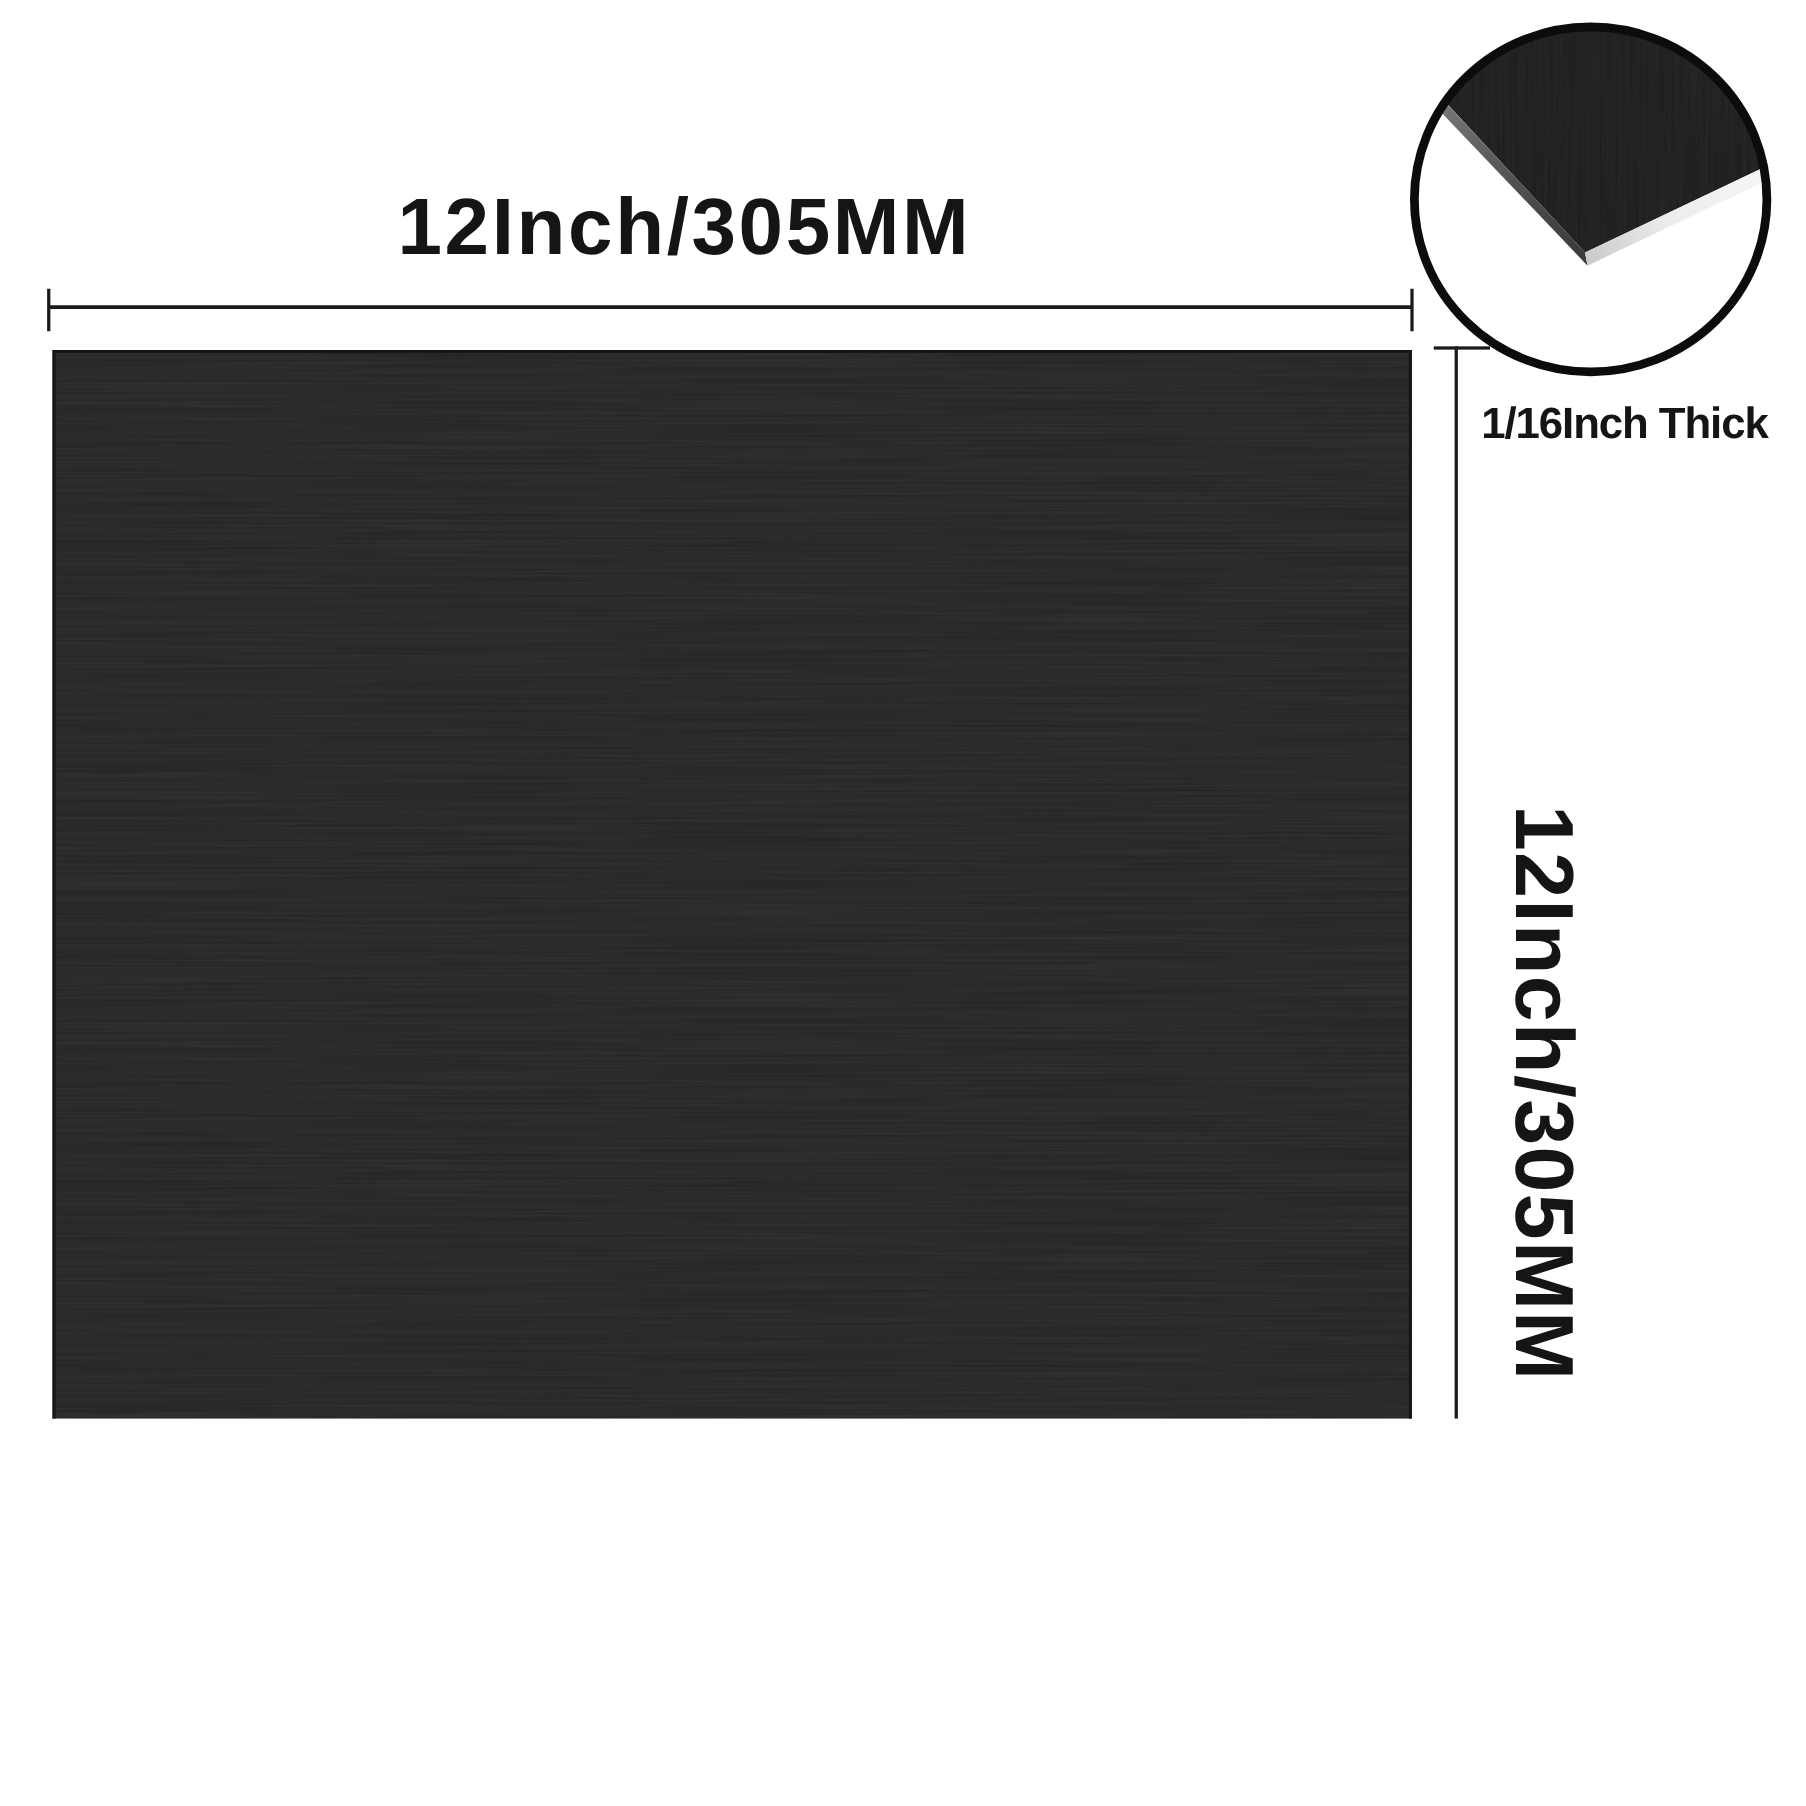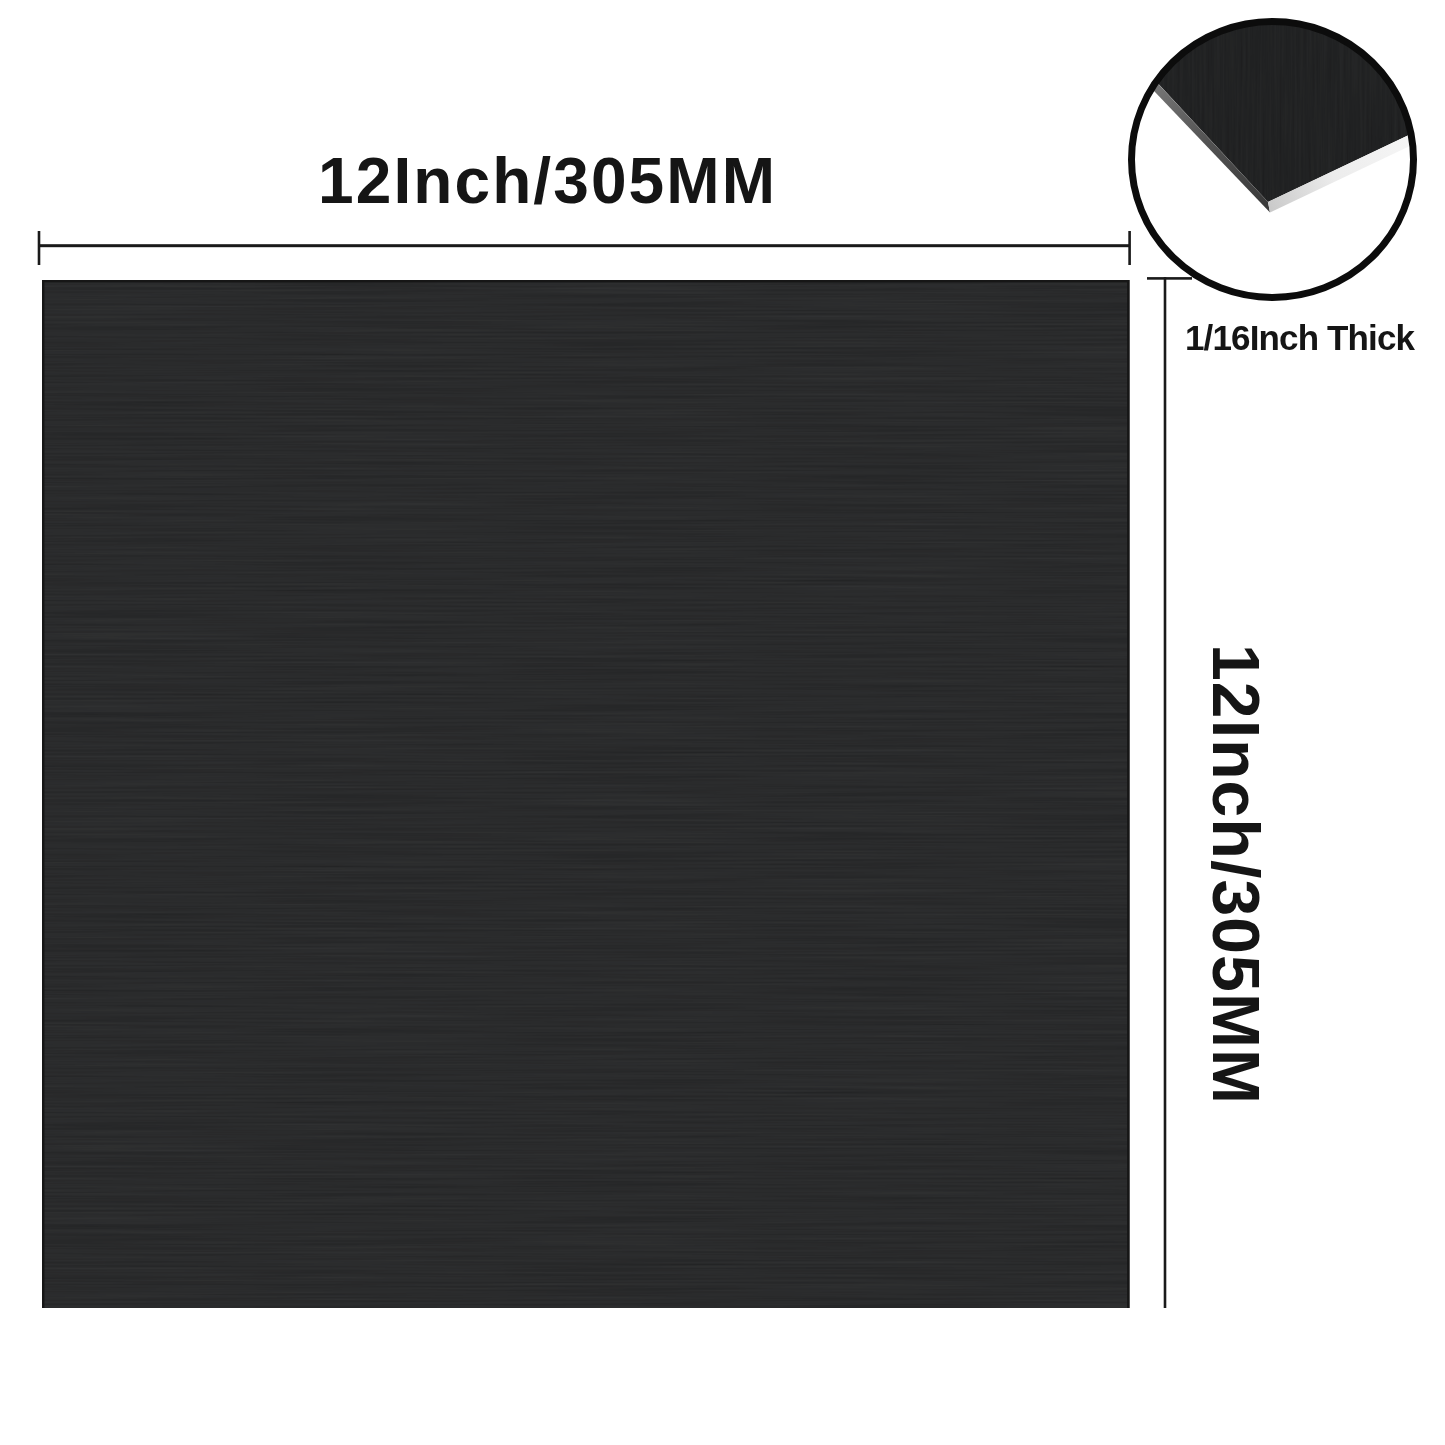--- a/index.html
+++ b/index.html
@@ -1,16 +1,16 @@
 <!DOCTYPE html>
 <html><head>
 <meta charset="utf-8">
 <style>
   html,body{margin:0;padding:0;background:#ffffff;}
-  .page{position:relative;width:1445px;height:1308px;background:#ffffff;overflow:hidden;
+  .page{position:relative;width:1445px;height:1135px;background:#ffffff;overflow:hidden;
         font-family:"Liberation Sans", sans-serif;}
   svg{display:block;}
 </style>
 </head>
 <body>
 <div class="page">
 <svg width="1445" height="1445" viewBox="0 0 1445 1445" xmlns="http://www.w3.org/2000/svg">
   <defs>
     <filter id="brushH" x="0%" y="0%" width="100%" height="100%">
       <feTurbulence type="fractalNoise" baseFrequency="0.004 0.5" numOctaves="3" seed="7" result="n"></feTurbulence>

